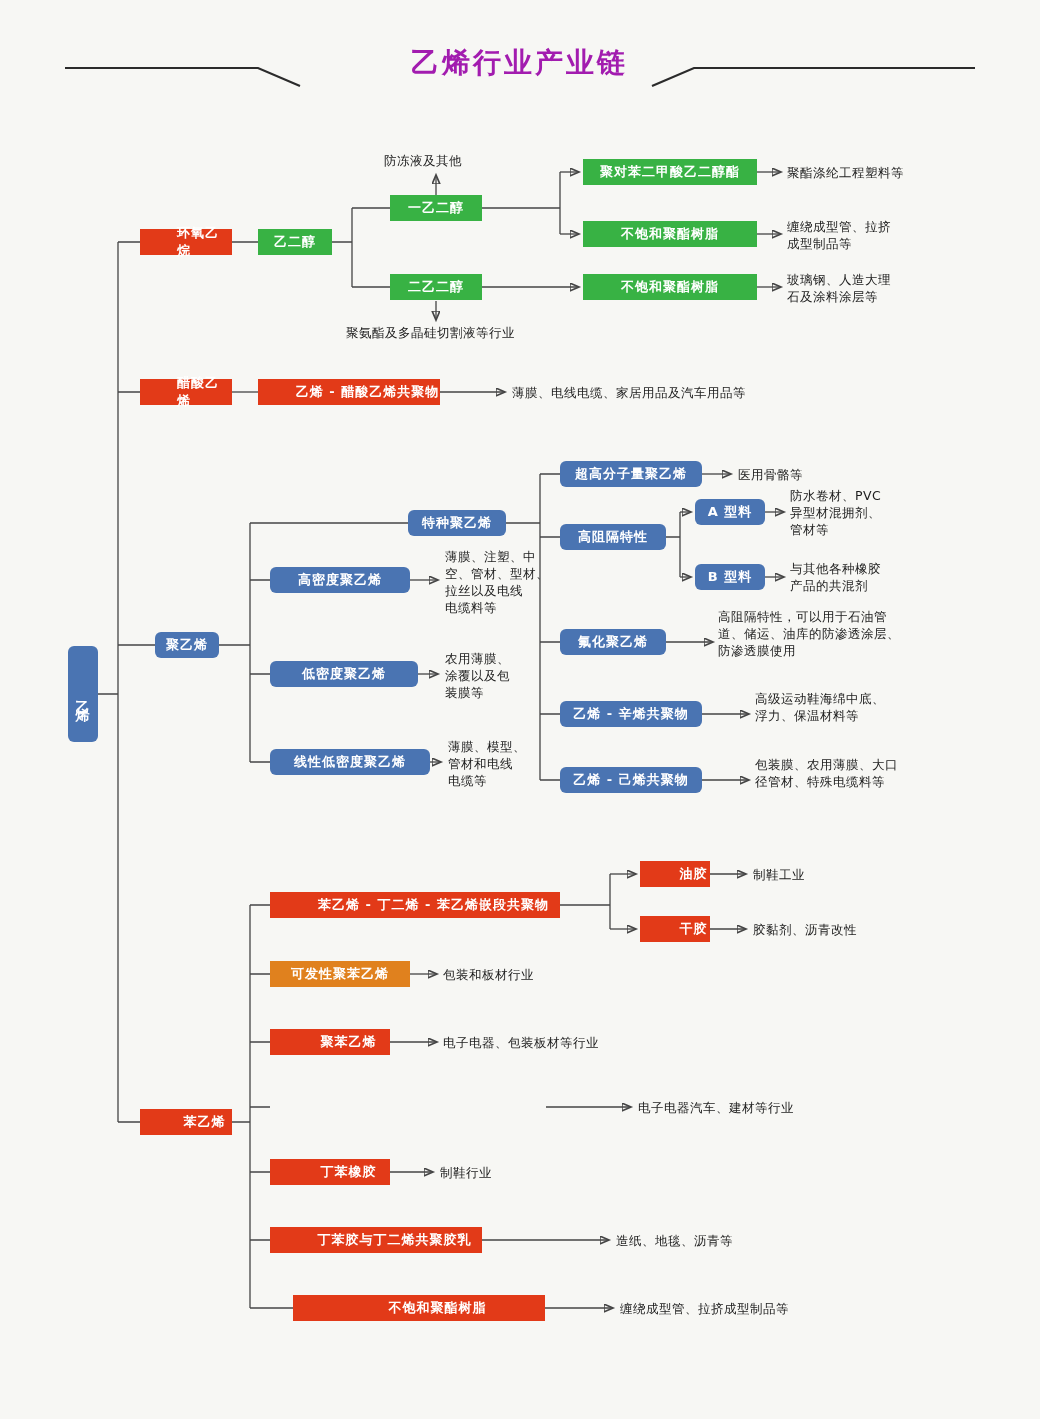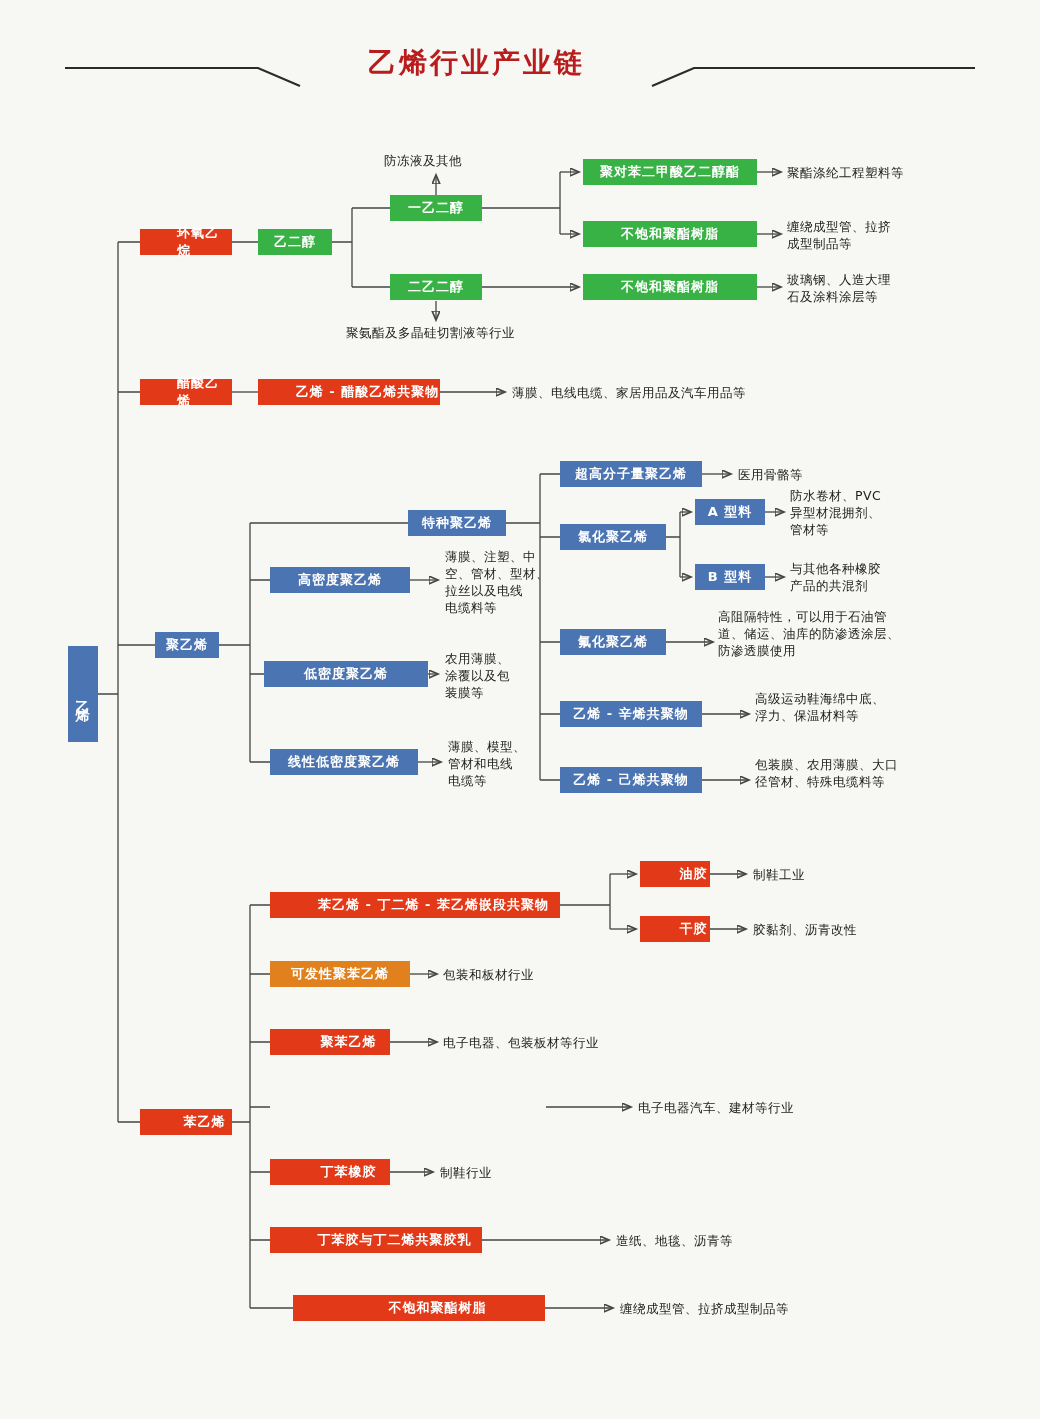--- a/index.html
+++ b/index.html
@@ -8,30 +8,30 @@
     background:var(--bg,#f7f7f4);
     font-family:"DejaVu Sans","Liberation Sans",sans-serif;
     position:relative;overflow:hidden;
   }
   .stage{position:absolute;left:0;top:0;width:1040px;height:1419px;}
   .wires{position:absolute;left:0;top:0;}
   .wires path{fill:none;stroke:#454545;stroke-width:1.3;}
   .wires path.rule{stroke:#2b2b2b;stroke-width:2.2;}
   .title{
     position:absolute;left:368px;top:44px;width:260px;
-    text-align:left;font-size:28px;font-weight:bold;color:#b91c1c;
+    text-align:right;font-size:28px;font-weight:bold;color:#a21caf;
     letter-spacing:3px;
   }
   .box{
     position:absolute;height:26px;
     display:flex;align-items:center;justify-content:center;
     color:#fff;font-size:13px;font-weight:bold;letter-spacing:1px;
     box-sizing:border-box;
   }
-  .b{background:var(--blue,#4a74b2);}
+  .b{background:var(--blue,#4a74b2);border-radius:6px;}
   .g{background:var(--green,#38b244);}
   .r{background:var(--red,#e23a18);padding-left:37px;}
   .o{background:var(--orange,#e0811e);}
   .root{
     writing-mode:vertical-rl;letter-spacing:8px;
     padding-top:6px;font-size:14px;
   }
   .lbl{
     position:absolute;font-size:12.5px;color:#1c1c1c;
     line-height:17px;white-space:pre-line;letter-spacing:.5px;
@@ -109,24 +109,24 @@
   <div class="box g" style="left:583px;top:159px;width:174px">聚对苯二甲酸乙二醇酯</div>
   <div class="box g" style="left:583px;top:221px;width:174px">不饱和聚酯树脂</div>
   <div class="box g" style="left:583px;top:274px;width:174px">不饱和聚酯树脂</div>
 
   <div class="box r" style="left:140px;top:379px;width:92px">醋酸乙烯</div>
   <div class="box r" style="left:258px;top:379px;width:182px">乙烯 - 醋酸乙烯共聚物</div>
 
   <div class="box b" style="left:155px;top:632px;width:64px">聚乙烯</div>
   <div class="box b" style="left:408px;top:510px;width:98px">特种聚乙烯</div>
   <div class="box b" style="left:270px;top:567px;width:140px">高密度聚乙烯</div>
-  <div class="box b" style="left:264px;top:661px;width:164px">低密度聚乙烯</div>
-  <div class="box b" style="left:270px;top:749px;width:148px">线性低密度聚乙烯</div>
+  <div class="box b" style="left:270px;top:661px;width:148px">低密度聚乙烯</div>
+  <div class="box b" style="left:270px;top:749px;width:160px">线性低密度聚乙烯</div>
   <div class="box b" style="left:560px;top:461px;width:142px">超高分子量聚乙烯</div>
-  <div class="box b" style="left:560px;top:524px;width:106px">氯化聚乙烯</div>
+  <div class="box b" style="left:560px;top:524px;width:106px">高阻隔特性</div>
   <div class="box b" style="left:695px;top:499px;width:70px">A 型料</div>
   <div class="box b" style="left:695px;top:564px;width:70px">B 型料</div>
   <div class="box b" style="left:560px;top:629px;width:106px">氟化聚乙烯</div>
   <div class="box b" style="left:560px;top:701px;width:142px">乙烯 - 辛烯共聚物</div>
   <div class="box b" style="left:560px;top:767px;width:142px">乙烯 - 己烯共聚物</div>
 
   <div class="box r" style="left:140px;top:1109px;width:92px">苯乙烯</div>
   <div class="box r" style="left:270px;top:892px;width:290px">苯乙烯 - 丁二烯 - 苯乙烯嵌段共聚物</div>
   <div class="box r" style="left:640px;top:861px;width:70px">油胶</div>
   <div class="box r" style="left:640px;top:916px;width:70px">干胶</div>

